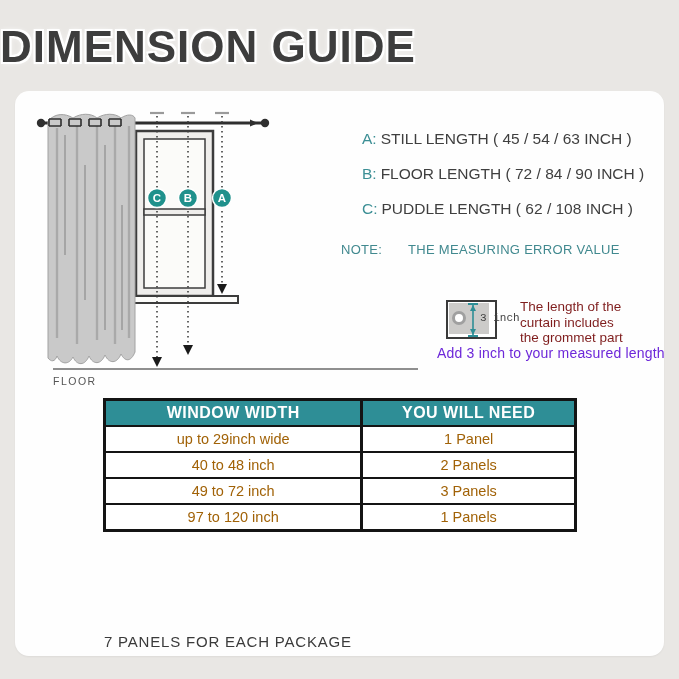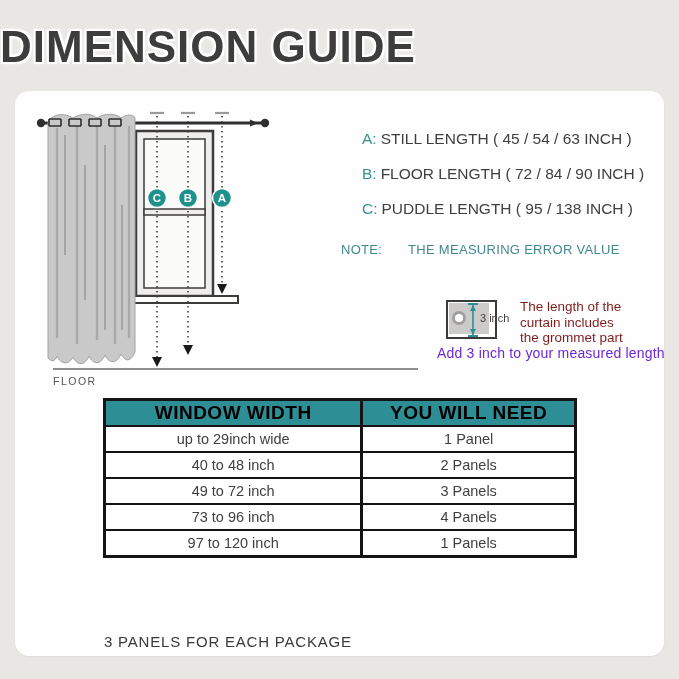--- a/index.html
+++ b/index.html
@@ -29,30 +29,30 @@
   .lengths .ltr{color:#3c8f95;margin-right:4px;}
   
   .note{left:341px;top:238px;display:flex;font-size:13px;color:#41898f;letter-spacing:0.3px;gap:19px;}
   .note .note-label{width:48px;line-height:23px;}
   .note .note-lines div{line-height:23px;white-space:nowrap;text-align:right;}
   
   .grommet-box{left:446px;top:300px;width:51px;height:39px;background:#fff;border:2px solid #3a3a3a;box-sizing:border-box;}
   .grommet-fabric{left:1px;top:1px;width:40px;height:31px;background:#cccbc9;position:absolute;}
   .grommet-ring{left:452px;top:311px;width:14px;height:14px;border:3px solid #a0a0a0;background:#fff;border-radius:50%;box-sizing:border-box;}
   .measure-arrow{left:467px;top:302px;}
-  .grommet-measure{left:480px;top:312px;font-size:11px;color:#3f3f3f;white-space:nowrap;}
+  .grommet-measure{left:480px;top:312px;font-size:11px;color:#3f3f3f;white-space:nowrap;font-family:Liberation Mono, monospace;}
   .grommet-desc{left:520px;top:299px;font-size:13.5px;line-height:15.5px;color:#7f1d1d;}
   .grommet-tip{left:437px;top:345px;font-size:14px;color:#6d28d9;letter-spacing:0.2px;white-space:nowrap;}
   
   .panel-table{left:103px;top:398px;}
   table{border-collapse:collapse;width:474px;background:#fff;border:3px solid #141414;table-layout:fixed;}
   th,td{border:2px solid #141414;text-align:center;height:24px;padding:0;}
   th:first-child,td:first-child{border-right:3px solid #141414;width:54%;}
-  th{background:#2e8e96;color:#000000;font-size:19px;font-weight:bold;letter-spacing:0.5px;text-align:center;}
-  td{font-size:14.5px;color:#404040;}
+  th{background:#2e8e96;color:#ffffff;font-size:16px;font-weight:bold;letter-spacing:0.5px;text-align:center;}
+  td{font-size:14.5px;color:#a16207;}
   
   .footer-note{left:104px;top:633px;font-size:15px;color:#3a3a3a;letter-spacing:0.8px;}
 </style>
 </head>
 <body>
 
 <div class="abs page-title">DIMENSION GUIDE</div>
 
 <div class="abs card"></div>
 
@@ -145,21 +145,21 @@
 </svg>
 
 <div class="abs lengths">
   <div class="item">
     <span class="ltr">A:</span><span>STILL LENGTH ( 45 / 54 / 63 INCH )</span>
   </div>
   <div class="item">
     <span class="ltr">B:</span><span>FLOOR LENGTH ( 72 / 84 / 90 INCH )</span>
   </div>
   <div class="item">
-    <span class="ltr">C:</span><span>PUDDLE LENGTH ( 95 / 138 INCH )</span>
+    <span class="ltr">C:</span><span>PUDDLE LENGTH ( 62 / 108 INCH )</span>
   </div>
 </div>
 
 <div class="abs note">
   <div class="note-label">NOTE:</div>
   <div class="note-lines">
     <div>THE MEASURING ERROR VALUE</div>
   </div>
 </div>
 
@@ -197,24 +197,20 @@
       </tr>
       <tr>
         <td>40 to 48 inch</td>
         <td>2 Panels</td>
       </tr>
       <tr>
         <td>49 to 72 inch</td>
         <td>3 Panels</td>
       </tr>
       <tr>
-        <td>73 to 96 inch</td>
-        <td>4 Panels</td>
-      </tr>
-      <tr>
         <td>97 to 120 inch</td>
         <td>1 Panels</td>
       </tr>
     </tbody>
   </table>
 </div>
 
-<div class="abs footer-note">3 PANELS FOR EACH PACKAGE</div>
+<div class="abs footer-note">7 PANELS FOR EACH PACKAGE</div>
 
 </body></html>

